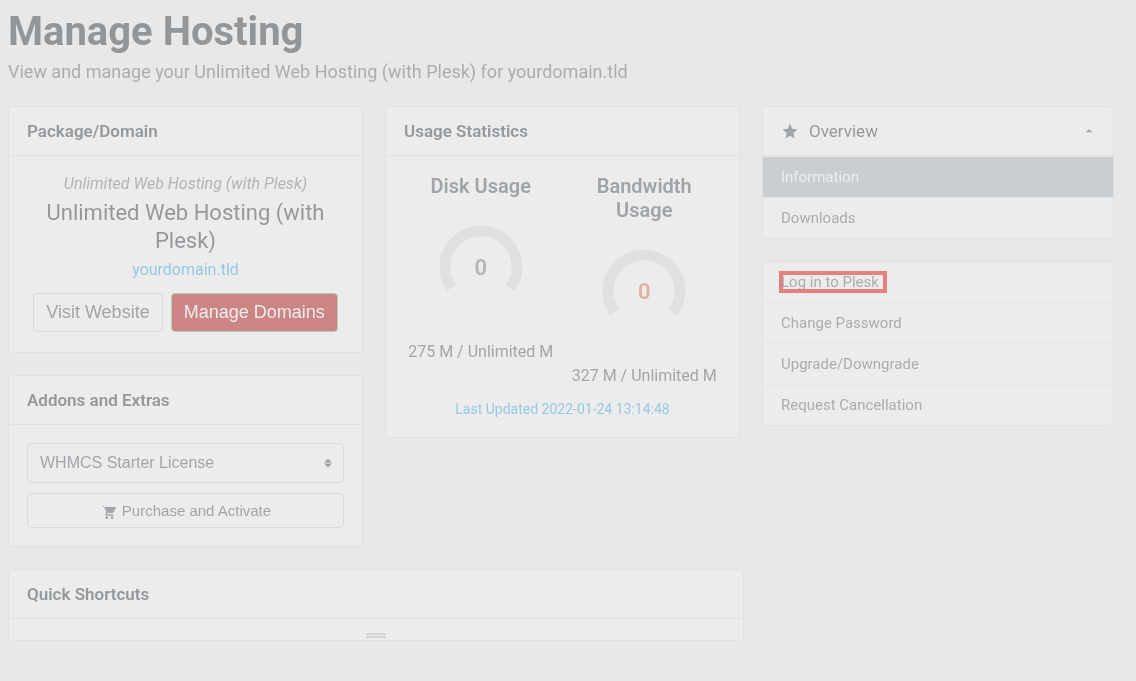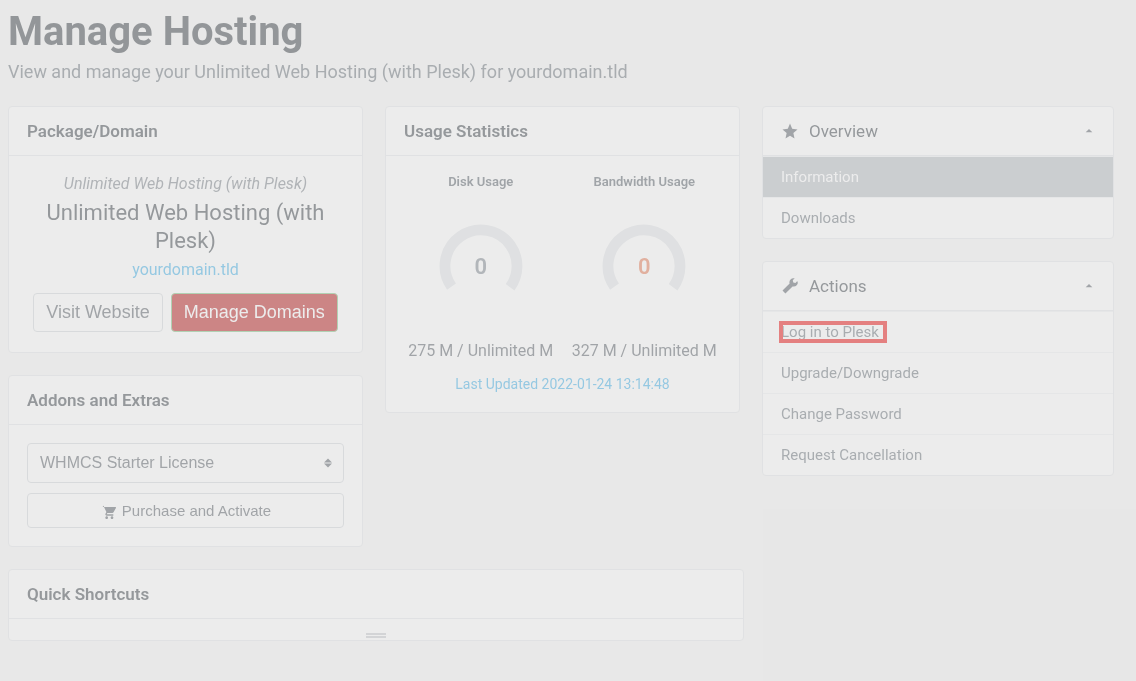--- a/index.html
+++ b/index.html
@@ -75,21 +75,21 @@
   .caret-up,.caret-down{width:0;height:0;border-left:4px solid transparent;border-right:4px solid transparent;}
   .caret-up{border-bottom:4px solid #5a6168;}
   .caret-down{border-top:4px solid #5a6168;}
   .purchase-btn {
     width:100%; margin-top:10px; padding:8px 12px; font-size:15px;
     border:1px solid #d3d8dc; border-radius:4px; background:#fff; color:#5a6168;
     cursor:pointer; display:flex; align-items:center; justify-content:center; gap:6px;
   }
   .gauges { display:flex; gap:10px; justify-content:space-around; }
   .gauge-col { flex:1; text-align:center; }
-  .gauge-title { font-size:13px; color:#576068; font-weight:600; margin-bottom:32px;}
+  .gauge-title { font-size:20px; color:#576068; font-weight:600; margin-bottom:24px;}
   .gauge {
     width:90px; height:90px; margin:0 auto 28px auto; position:relative;
   }
   .gauge svg { width:90px; height:90px; transform:rotate(-215deg); }
   .gauge-arc-bg { fill:none; stroke:#e2e5e8; stroke-width:12; }
   .gauge-val {
     position:absolute; inset:0; display:flex; align-items:center; justify-content:center;
     font-size:22px; font-weight:600; color:#7f8790;
   }
   .gauge-val.warn { color:#e77b55; }
@@ -205,32 +205,23 @@
         <span>Overview</span>
         <svg class="icon-svg chev" viewBox="0 0 24 24">
             <path d="M7 14l5-5 5 5z"></path>
           </svg>
       </div>
       <div class="list-item active">Information</div>
       <div class="list-item">Downloads</div>
     </div>
 
     <div class="card">
-      <div class="panel-header">
-        <svg class="icon-svg hdr" viewBox="0 0 24 24">
-            <path d="M22 6.9c0-.6-.1-1.1-.2-1.6l-2.6 2.6-2.8-.7-.7-2.8 2.6-2.6C17.8 1.6 17.2 1.5 16.6 1.5c-3 0-5.4 2.4-5.4 5.4 0 .6.1 1.2.3 1.7L2 18.1 5.9 22l9.5-9.5c.6.2 1.1.3 1.7.3 3 0 5.4-2.4 5.4-5.4z"></path>
-          </svg>
-        <span>Actions</span>
-        <svg class="icon-svg chev" viewBox="0 0 24 24">
-            <path d="M7 14l5-5 5 5z"></path>
-          </svg>
-      </div>
       <div class="list-item">
         <span class="highlight">Log in to Plesk</span>
       </div>
+      <div class="list-item">Change Password</div>
       <div class="list-item">Upgrade/Downgrade</div>
-      <div class="list-item">Change Password</div>
       <div class="list-item">Request Cancellation</div>
     </div>
   </div>
 </div>
 
 <div class="overlay"></div>
 
 </body></html>

